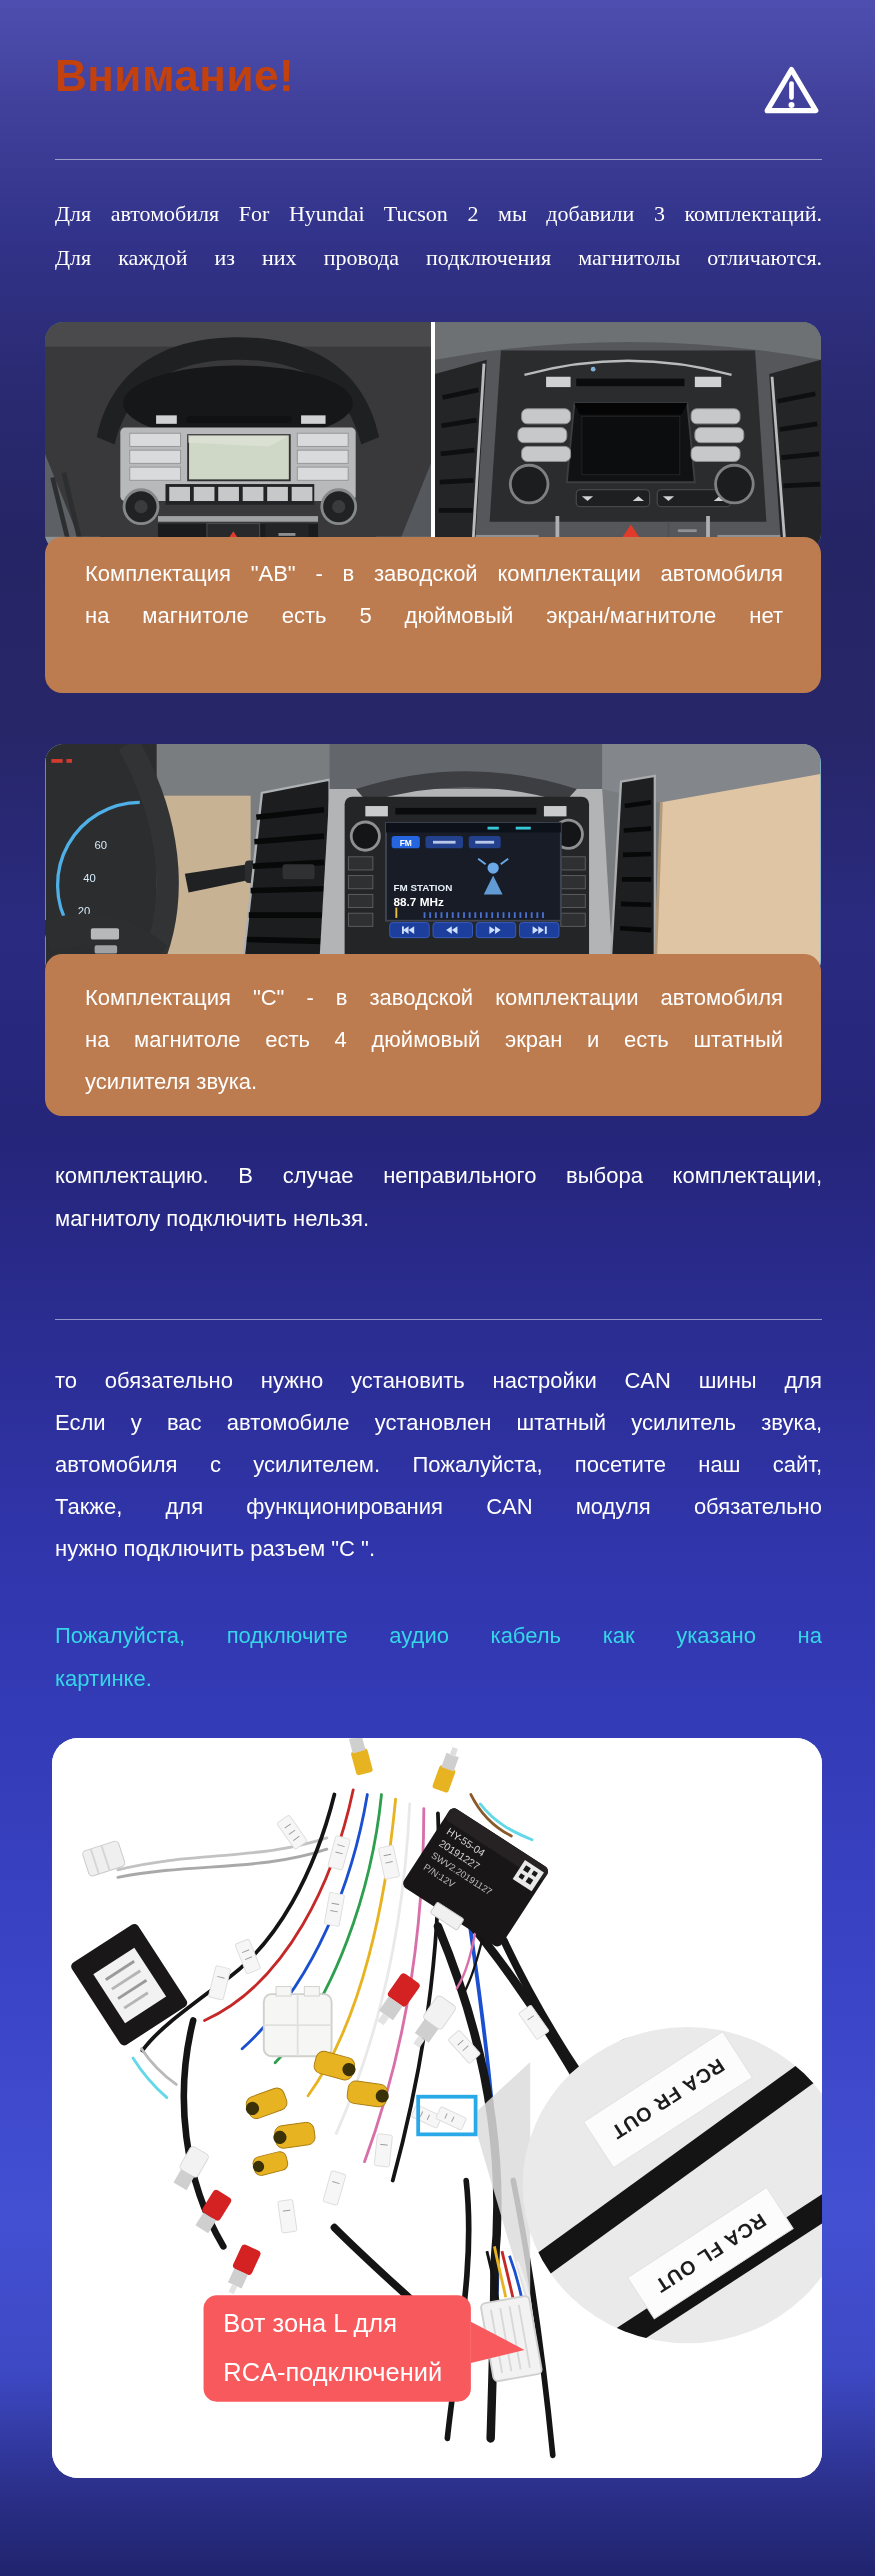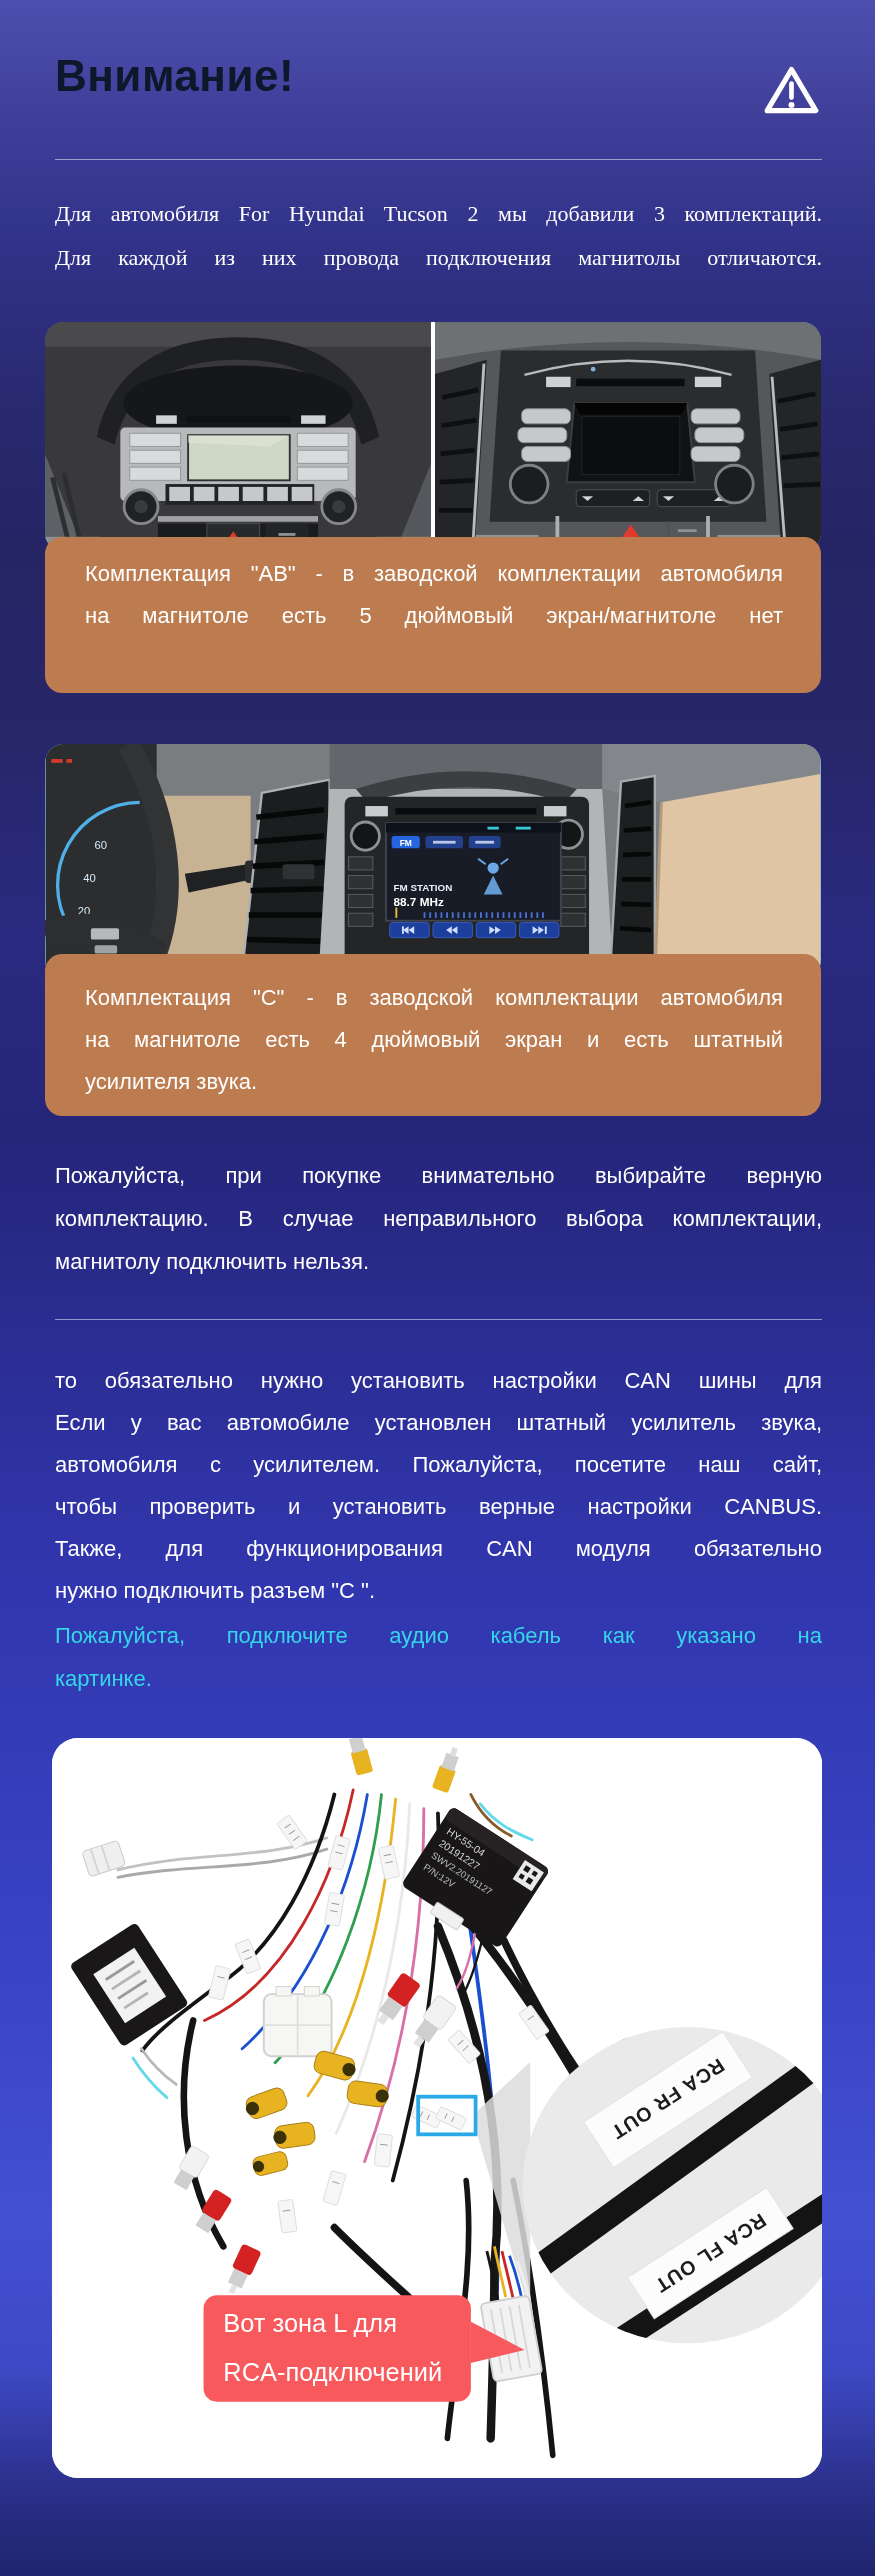--- a/index.html
+++ b/index.html
@@ -5,21 +5,21 @@
   html,body{margin:0;padding:0;}
   body{
     width:876px;height:2576px;position:relative;overflow:hidden;
     font-family:"Liberation Sans",sans-serif;
     background:linear-gradient(180deg,
       #4e4eb0 0%,#41419c 4%,#32338a 9%,#2a2a72 15%,#252465 21%,
       #272668 28%,#2a2a80 36%,#25257a 44%,#2b2d92 52%,#3035ab 60%,
       #343cb8 68%,#3b45c8 78%,#4350d2 86%,#3d49c4 92%,#2a2e86 97%,#20246e 100%);
   }
   .abs{position:absolute;}
-  .page-title{left:55px;top:51px;font-size:44px;font-weight:bold;color:#0f172a;letter-spacing:0.5px;}
+  .page-title{left:55px;top:51px;font-size:44px;font-weight:bold;color:#c2410c;letter-spacing:0.5px;}
   .divider{height:0.9px;background:rgba(255,255,255,.5);}
   .para{color:#ffffff;}
   .para .ln{font-size:22px;}
   .ln.j{text-align:justify;text-align-last:justify;-moz-text-align-last:justify;}
   .intro{left:55px;top:192px;width:767px;font-family:Liberation Serif, serif;}
   .intro .ln{height:44px;line-height:44px;}
   .photo-card{left:45px;width:776px;border-radius:19px;overflow:hidden;background:#7dd3fc;display:flex;}
   .caption-box{left:45px;width:776px;background:#bd7c50;border-radius:17px;box-sizing:border-box;color:#fff;}
   .caption-box .ln{height:42px;line-height:42px;font-size:22px;}
   .cap1{top:537px;height:156px;padding:16px 38px 0 40px;}
@@ -244,32 +244,30 @@
   </svg>
 </div>
 
 <div class="abs caption-box cap2">
   <div class="ln j">Комплектация "C" - в заводской комплектации автомобиля</div>
   <div class="ln j">на магнитоле есть 4 дюймовый экран и есть штатный</div>
   <div class="ln">усилителя звука.</div>
 </div>
 
 <div class="abs para note1">
-  <div class="ln j">Пожалуйста,  при  покупке  внимательно  выбирайте  верную</div>
   <div class="ln j">комплектацию. В случае неправильного выбора комплектации,</div>
   <div class="ln">магнитолу подключить нельзя.</div>
 </div>
 
 <div class="abs divider" style="left:55px;top:1319px;width:767px;"></div>
 
 <div class="abs para note2">
   <div class="ln j">то обязательно нужно установить настройки CAN шины для</div>
   <div class="ln j">Если у вас автомобиле установлен штатный усилитель звука,</div>
   <div class="ln j">автомобиля с усилителем. Пожалуйста, посетите наш сайт,</div>
-  <div class="ln j">чтобы проверить и установить верные настройки CANBUS.</div>
   <div class="ln j">Также, для функционирования CAN модуля обязательно</div>
   <div class="ln">нужно подключить разъем "C ".</div>
 </div>
 
 <div class="abs para note3">
   <div class="ln j">Пожалуйста, подключите аудио кабель как указано на</div>
   <div class="ln">картинке.</div>
 </div>
 
 <div class="abs wire-card">

